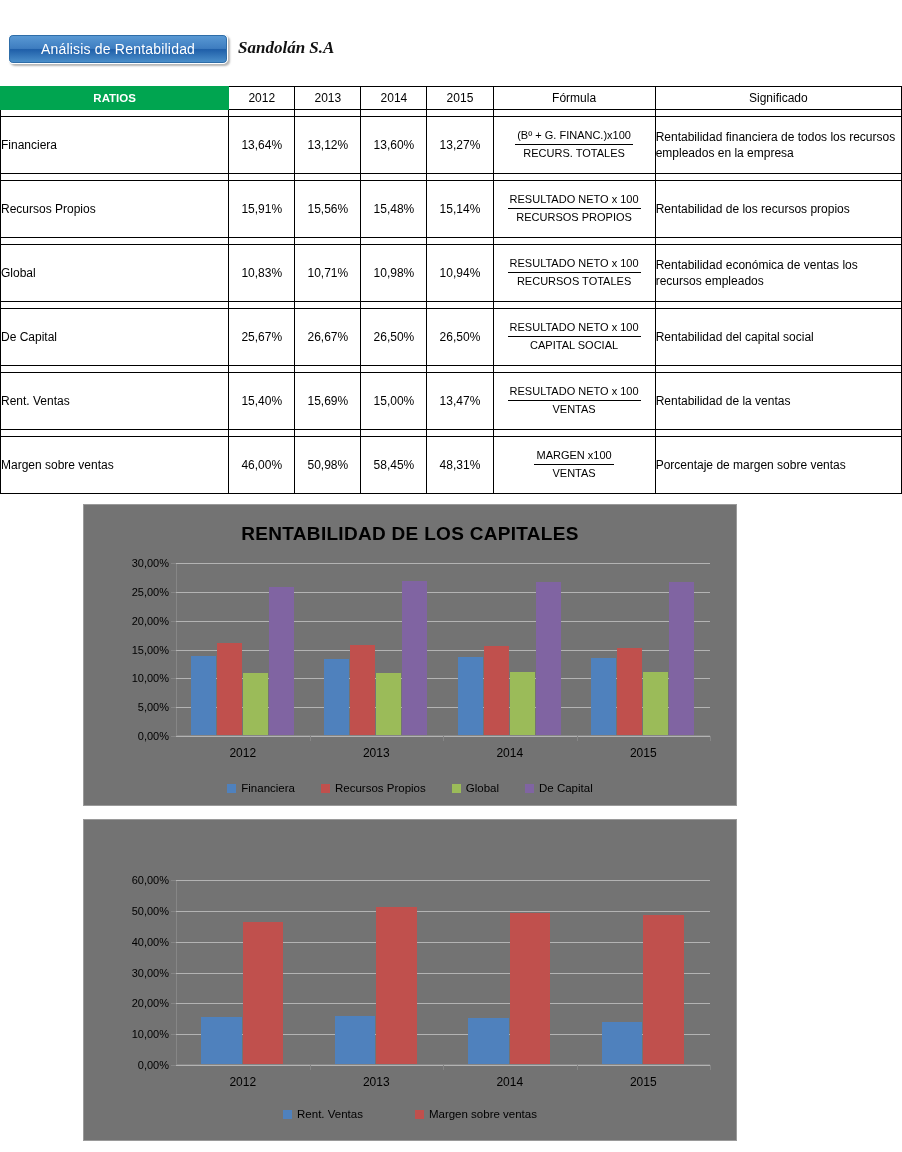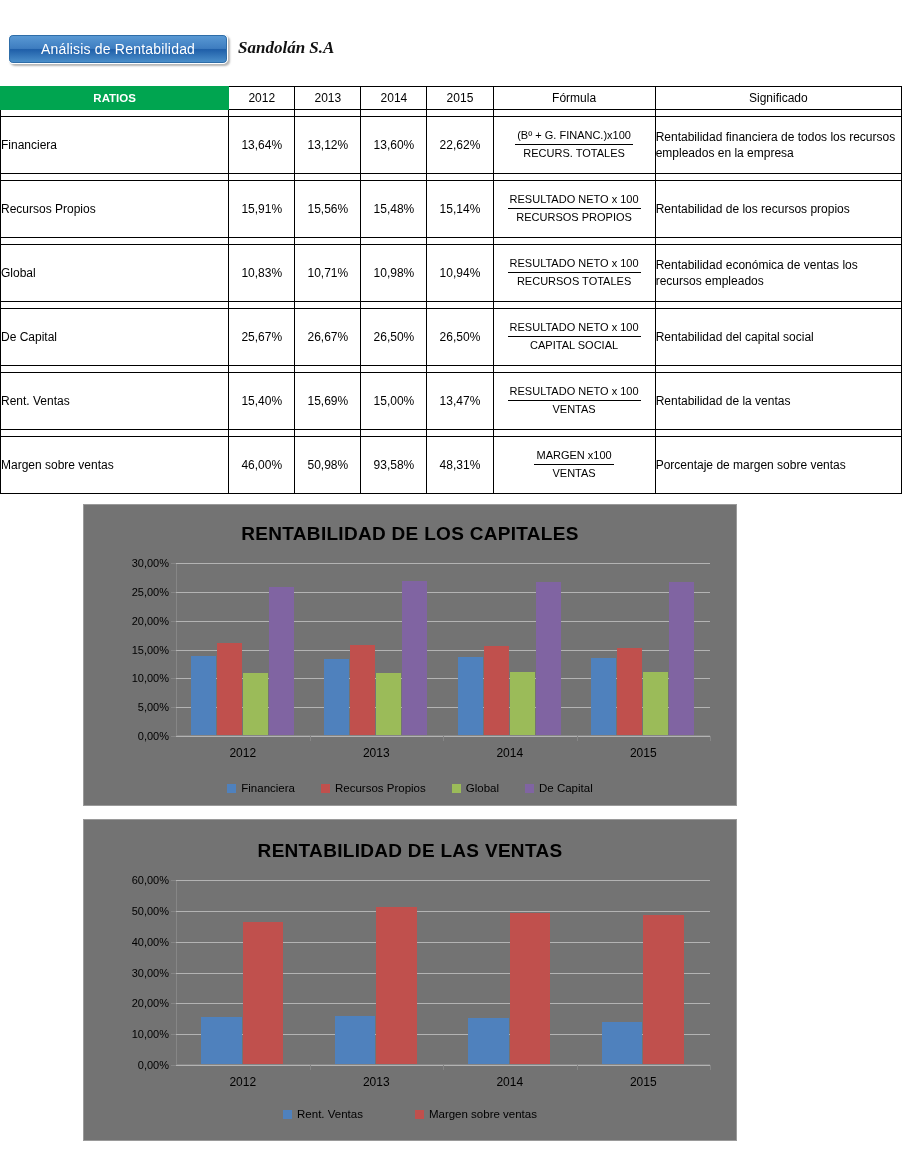--- a/index.html
+++ b/index.html
@@ -158,21 +158,21 @@
         <td></td>
         <td></td>
         <td class="nb"></td>
         <td class="nb"></td>
       </tr>
       <tr class="datarow">
         <td class="rowname">Financiera</td>
         <td class="val">13,64%</td>
         <td class="val">13,12%</td>
         <td class="val">13,60%</td>
-        <td class="val">22,62%</td>
+        <td class="val">13,27%</td>
         <td class="formula"><span class="num">(Bº + G. FINANC.)x100</span><span class="den">RECURS. TOTALES</span></td>
         <td class="meaning">Rentabilidad financiera de todos los recursos empleados en la empresa</td>
       </tr>
       <tr class="spacer">
         <td class="nb"></td>
         <td></td>
         <td></td>
         <td></td>
         <td></td>
         <td class="nb"></td>
@@ -247,21 +247,21 @@
         <td></td>
         <td></td>
         <td></td>
         <td class="nb"></td>
         <td class="nb"></td>
       </tr>
       <tr class="datarow">
         <td class="rowname">Margen sobre ventas</td>
         <td class="val">46,00%</td>
         <td class="val">50,98%</td>
-        <td class="val">93,58%</td>
+        <td class="val">58,45%</td>
         <td class="val">48,31%</td>
         <td class="formula"><span class="num">MARGEN x100</span><span class="den">VENTAS</span></td>
         <td class="meaning">Porcentaje de margen sobre ventas</td>
       </tr>
     </tbody>
 </table>
 
 <div class="chartbox" id="chart1">
   <div class="chart-title">RENTABILIDAD DE LOS CAPITALES</div>
   <div class="plot" id="plot1">
@@ -327,21 +327,20 @@
         <span>Global</span>
       </div>
       <div class="legend-item">
         <span class="swatch" style="background: rgb(128, 100, 162);"></span>
         <span>De Capital</span>
       </div>
     </div>
 </div>
 
 <div class="chartbox" id="chart2">
-  <div class="chart-title">RENTABILIDAD DE LAS VENTAS</div>
   <div class="plot" id="plot2">
     <div class="axis-y"></div>
     <div class="axis-x"></div>
   <div class="gridline" style="top: 185px;"></div>
       <div class="ytickmark" style="top: 185px;"></div>
       <div class="ytick" style="top: 185px;">0,00%</div>
       <div class="gridline" style="top: 154.167px;"></div>
       <div class="ytickmark" style="top: 154.167px;"></div>
       <div class="ytick" style="top: 154.167px;">10,00%</div>
       <div class="gridline" style="top: 123.333px;"></div>

